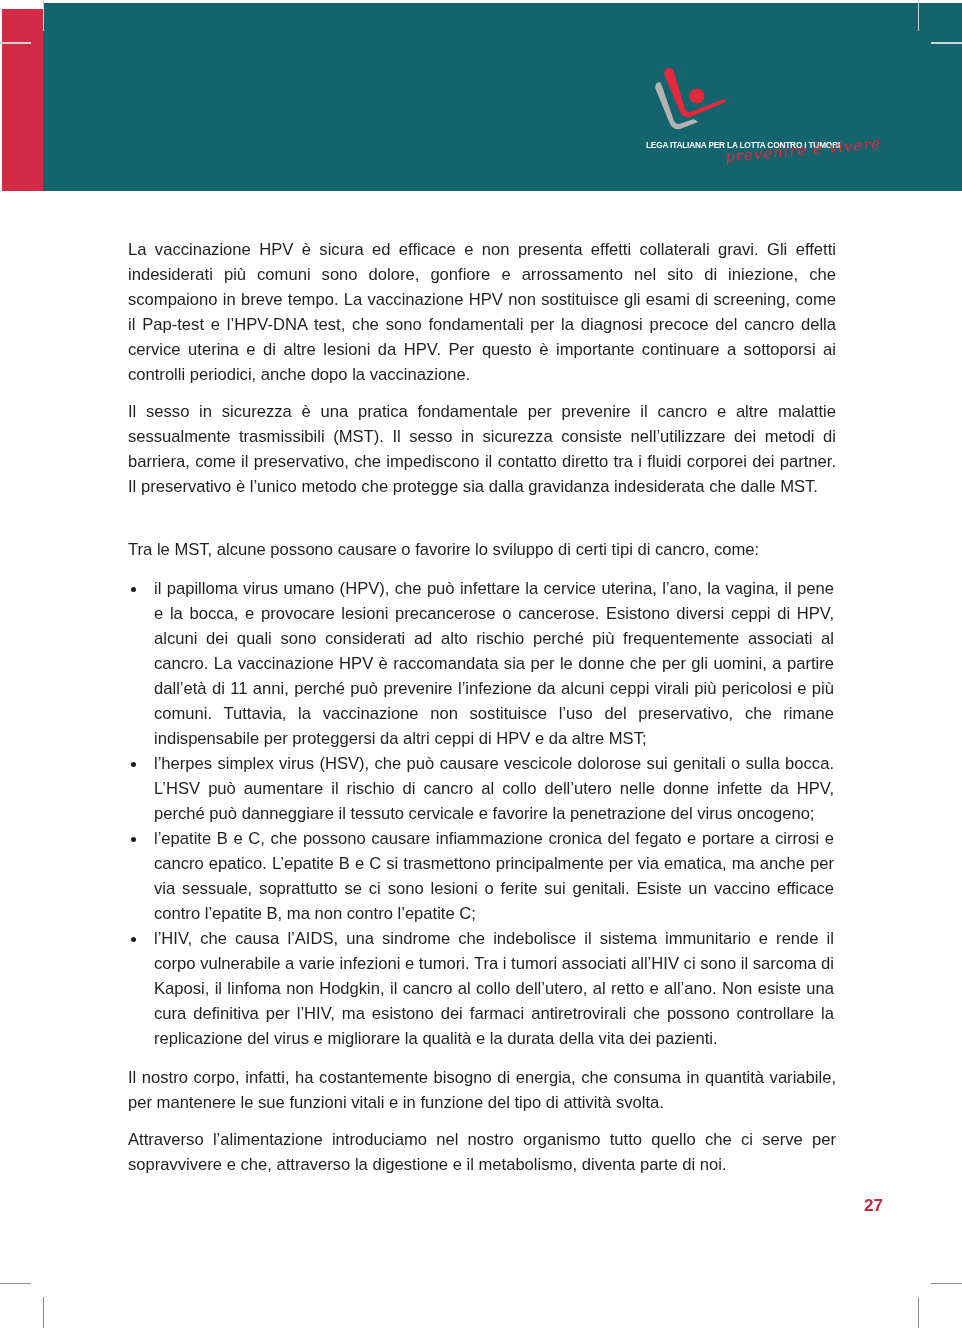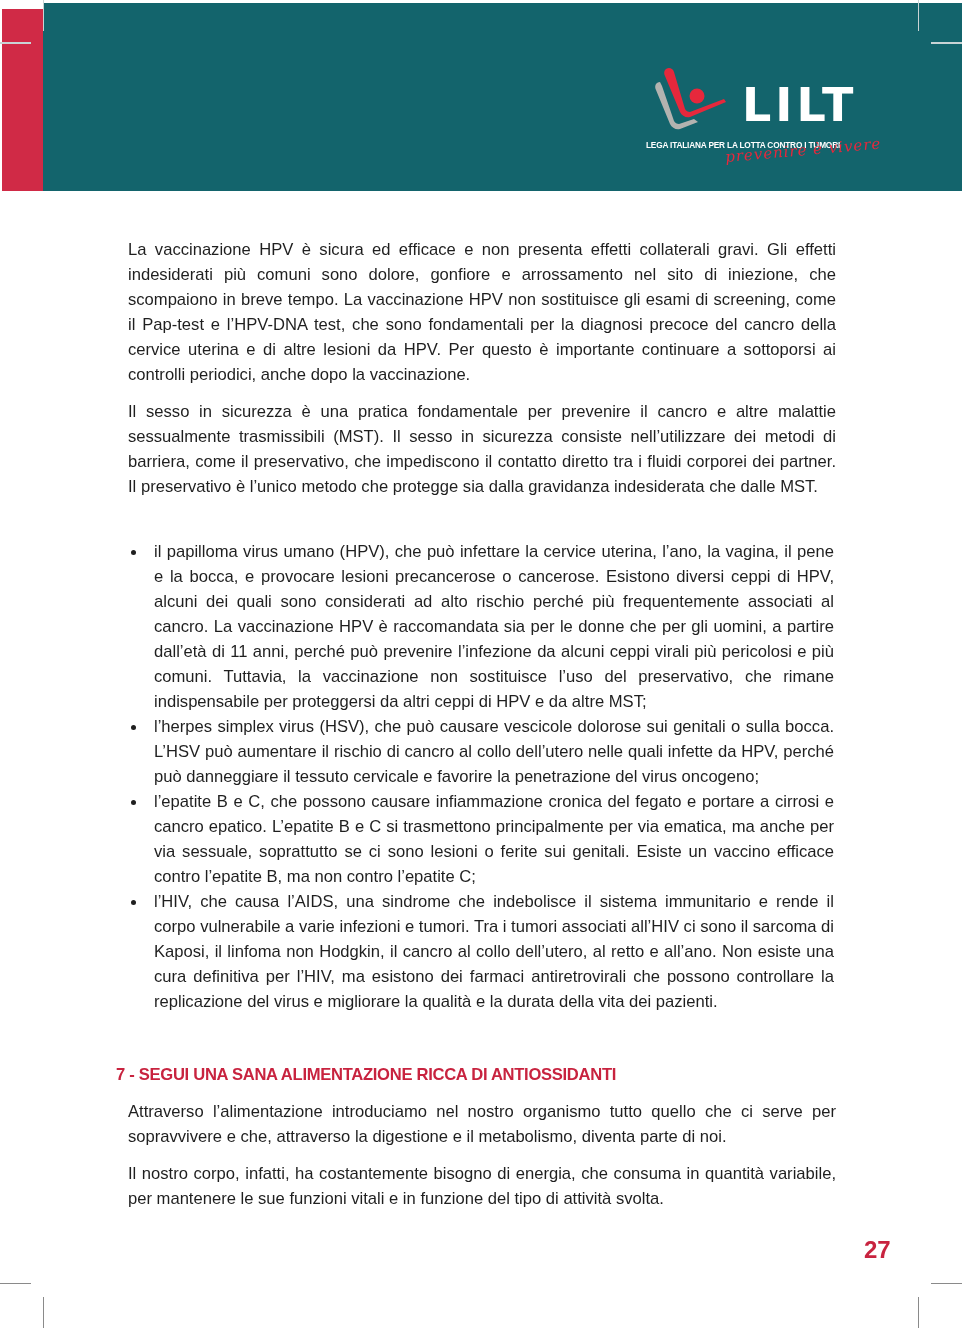--- a/index.html
+++ b/index.html
@@ -43,21 +43,21 @@
     .bullets li { position: relative; padding-left: 24px; text-align: justify; }
     .bullets li::before {
       content: ""; position: absolute; left: 1px; top: 11px; width: 5px; height: 5px;
       border-radius: 50%; background: #1f1f1f;
     }
     .heading {
       margin-top: 48px; font-weight: bold; color: #C8233F; font-size: 16.6px;
       letter-spacing: -0.3px; line-height: 25px;
     }
     .page-number {
-      position: absolute; left: 864px; top: 1236px; font-size: 24px; font-weight: bold;
+      position: absolute; left: 864px; top: 1196px; font-size: 17px; font-weight: bold;
       color: #C8233F; font-family: "Liberation Sans", sans-serif;
     }
   </style>
 </head>
 <body>
 
 <div class="red-strip"></div>
 <div class="teal-band"></div>
 
 <div class="crop light" style="left:43px;top:0;width:1px;height:31px;"></div>
@@ -69,33 +69,32 @@
 <div class="crop" style="left:43px;top:1297px;width:1px;height:31px;"></div>
 <div class="crop" style="left:931px;top:1283px;width:31px;height:1px;"></div>
 <div class="crop" style="left:918px;top:1297px;width:1px;height:31px;"></div>
 
 <div class="logo">
   <svg class="logo-mark" viewBox="0 0 80 70">
     <path d="M14 20 C 10 20 8 24 10 28 L 24 62 C 26 66 30 68 34 67 L 52 60 L 48 57 L 33 62 C 31 62 29 61 28 59 L 16 24 Z" fill="#B3B3B0"></path>
     <path d="M23 6 C 19 6 17 10 19 14 L 34 50 C 36 54 40 56 44 55 L 80 40 L 78 37 L 44 50 C 42 50 40 49 39 47 L 28 10 C 27 7 25 6 23 6 Z" fill="#E6283C"></path>
     <circle cx="51" cy="34" r="7.5" fill="#E6283C"></circle>
   </svg>
-  <div class="logo-word">LILT</div>
   <div class="logo-sub">LEGA ITALIANA PER LA LOTTA CONTRO I TUMORI</div>
   <div class="logo-tag">prevenire è vivere</div>
 </div>
 
 <div class="content">
   <p>La vaccinazione HPV è sicura ed efficace e non presenta effetti collaterali gravi. Gli effetti indesiderati più comuni sono dolore, gonfiore e arrossamento nel sito di iniezione, che scompaiono in breve tempo. La vaccinazione HPV non sostituisce gli esami di screening, come il Pap-test e l’HPV-DNA test, che sono fondamentali per la diagnosi precoce del cancro della cervice uterina e di altre lesioni da HPV. Per questo è importante continuare a sottoporsi ai controlli periodici, anche dopo la vaccinazione.</p>
   <p>Il sesso in sicurezza è una pratica fondamentale per prevenire il cancro e altre malattie sessualmente trasmissibili (MST). Il sesso in sicurezza consiste nell’utilizzare dei metodi di barriera, come il preservativo, che impediscono il contatto diretto tra i fluidi corporei dei partner. Il preservativo è l’unico metodo che protegge sia dalla gravidanza indesiderata che dalle MST.</p>
   <div class="gap"></div>
+  <p>Tra le MST, alcune possono causare o favorire lo sviluppo di certi tipi di cancro, come:</p>
   <ul class="bullets">
     <li>il papilloma virus umano (HPV), che può infettare la cervice uterina, l’ano, la vagina, il pene e la bocca, e provocare lesioni precancerose o cancerose. Esistono diversi ceppi di HPV, alcuni dei quali sono considerati ad alto rischio perché più frequentemente associati al cancro. La vaccinazione HPV è raccomandata sia per le donne che per gli uomini, a partire dall’età di 11 anni, perché può prevenire l’infezione da alcuni ceppi virali più pericolosi e più comuni. Tuttavia, la vaccinazione non sostituisce l’uso del preservativo, che rimane indispensabile per proteggersi da altri ceppi di HPV e da altre MST;</li>
-    <li>l’herpes simplex virus (HSV), che può causare vescicole dolorose sui genitali o sulla bocca. L’HSV può aumentare il rischio di cancro al collo dell’utero nelle quali infette da HPV, perché può danneggiare il tessuto cervicale e favorire la penetrazione del virus oncogeno;</li>
+    <li>l’herpes simplex virus (HSV), che può causare vescicole dolorose sui genitali o sulla bocca. L’HSV può aumentare il rischio di cancro al collo dell’utero nelle donne infette da HPV, perché può danneggiare il tessuto cervicale e favorire la penetrazione del virus oncogeno;</li>
     <li>l’epatite B e C, che possono causare infiammazione cronica del fegato e portare a cirrosi e cancro epatico. L’epatite B e C si trasmettono principalmente per via ematica, ma anche per via sessuale, soprattutto se ci sono lesioni o ferite sui genitali. Esiste un vaccino efficace contro l’epatite B, ma non contro l’epatite C;</li>
     <li>l’HIV, che causa l’AIDS, una sindrome che indebolisce il sistema immunitario e rende il corpo vulnerabile a varie infezioni e tumori. Tra i tumori associati all’HIV ci sono il sarcoma di Kaposi, il linfoma non Hodgkin, il cancro al collo dell’utero, al retto e all’ano. Non esiste una cura definitiva per l’HIV, ma esistono dei farmaci antiretrovirali che possono controllare la replicazione del virus e migliorare la qualità e la durata della vita dei pazienti.</li>
   </ul>
-  <div class="heading">7 - SEGUI UNA SANA ALIMENTAZIONE RICCA DI ANTIOSSIDANTI</div>
+  <p>Il nostro corpo, infatti, ha costantemente bisogno di energia, che consuma in quantità variabile, per mantenere le sue funzioni vitali e in funzione del tipo di attività svolta.</p>
   <p>Attraverso l’alimentazione introduciamo nel nostro organismo tutto quello che ci serve per sopravvivere e che, attraverso la digestione e il metabolismo, diventa parte di noi.</p>
-  <p>Il nostro corpo, infatti, ha costantemente bisogno di energia, che consuma in quantità variabile, per mantenere le sue funzioni vitali e in funzione del tipo di attività svolta.</p>
 </div>
 
 <div class="page-number">27</div>
 
 </body></html>

